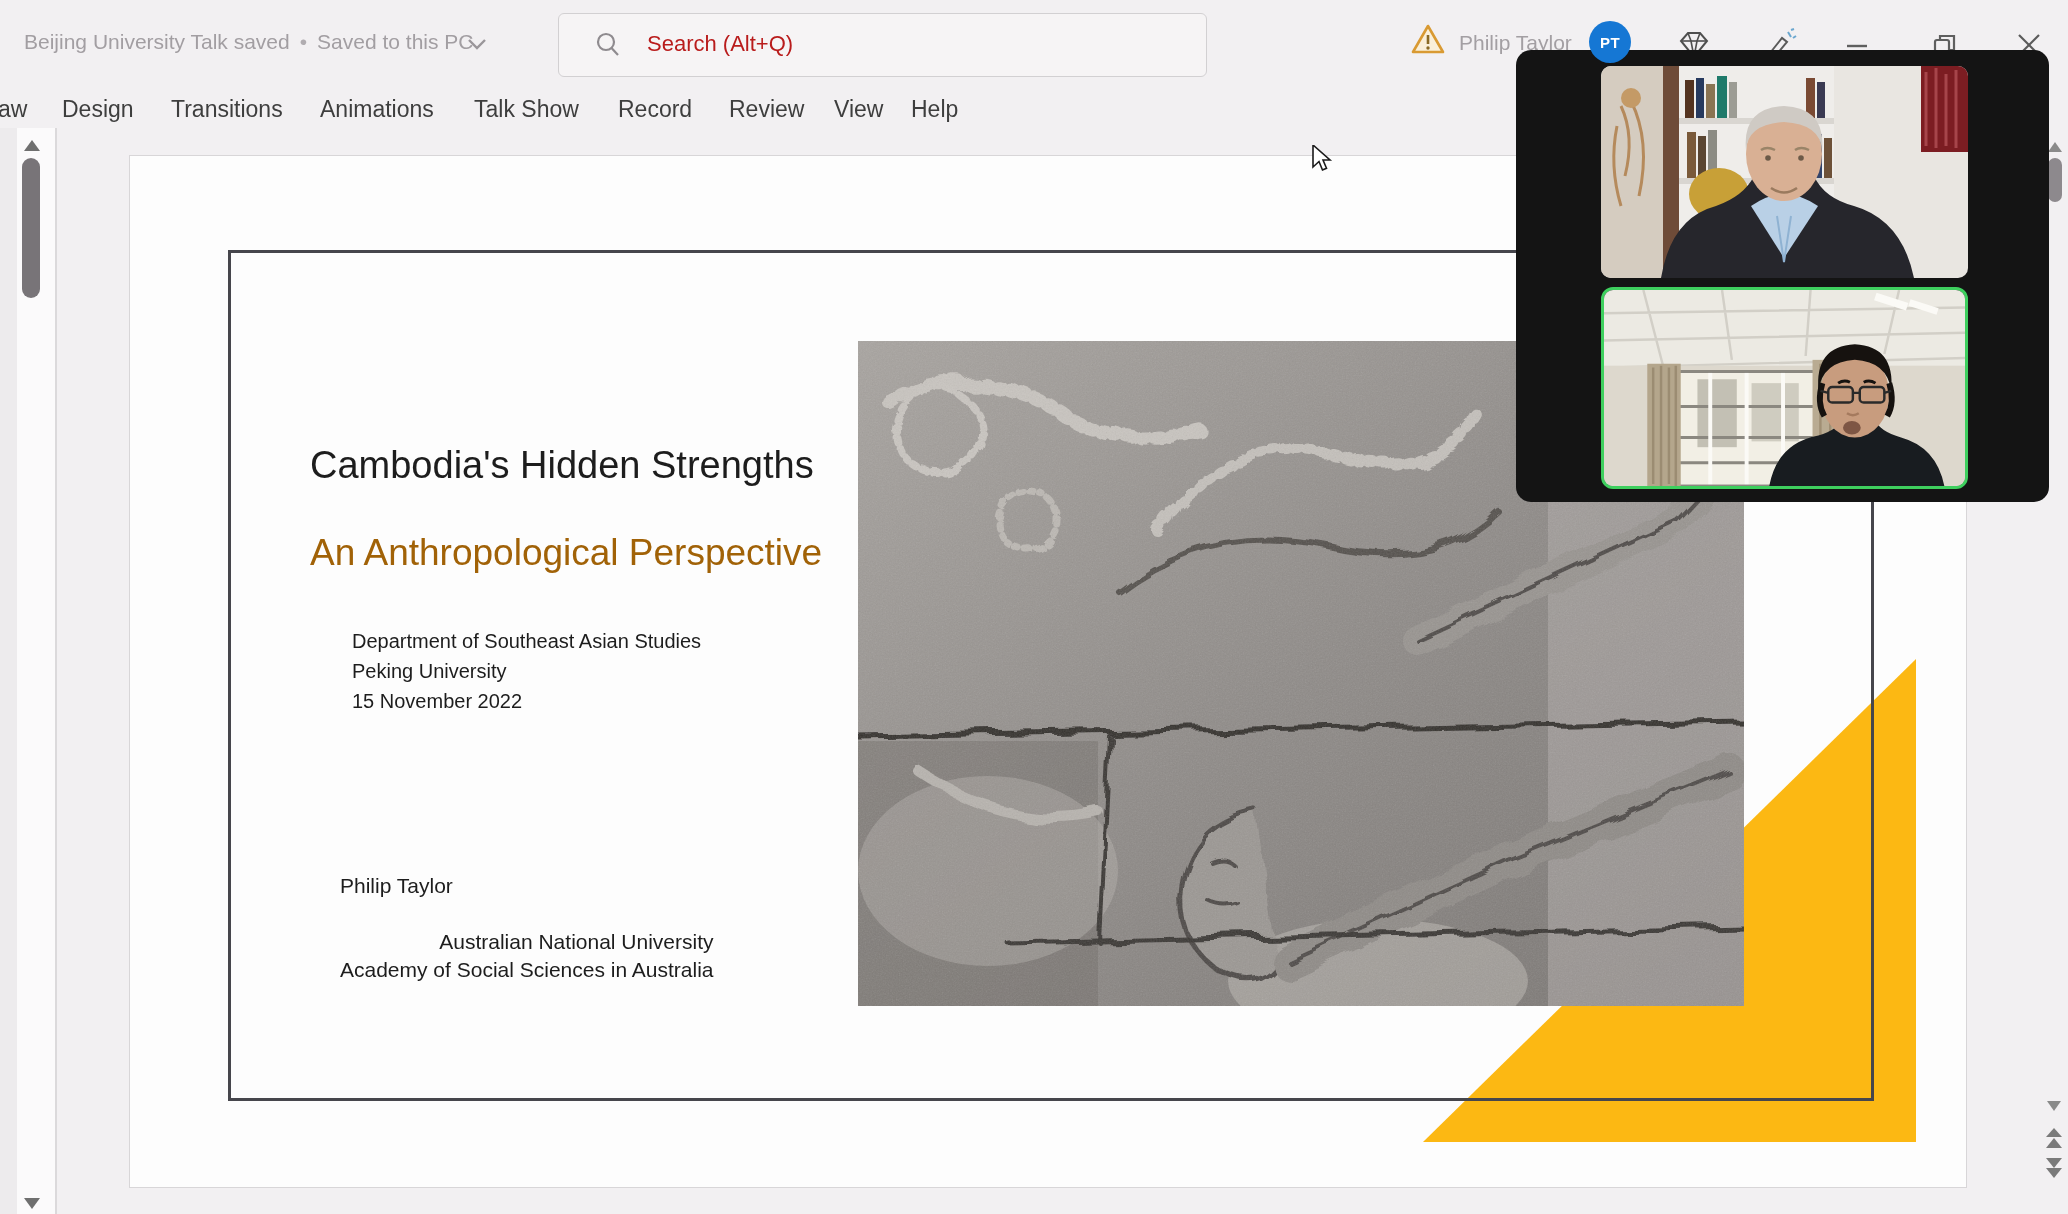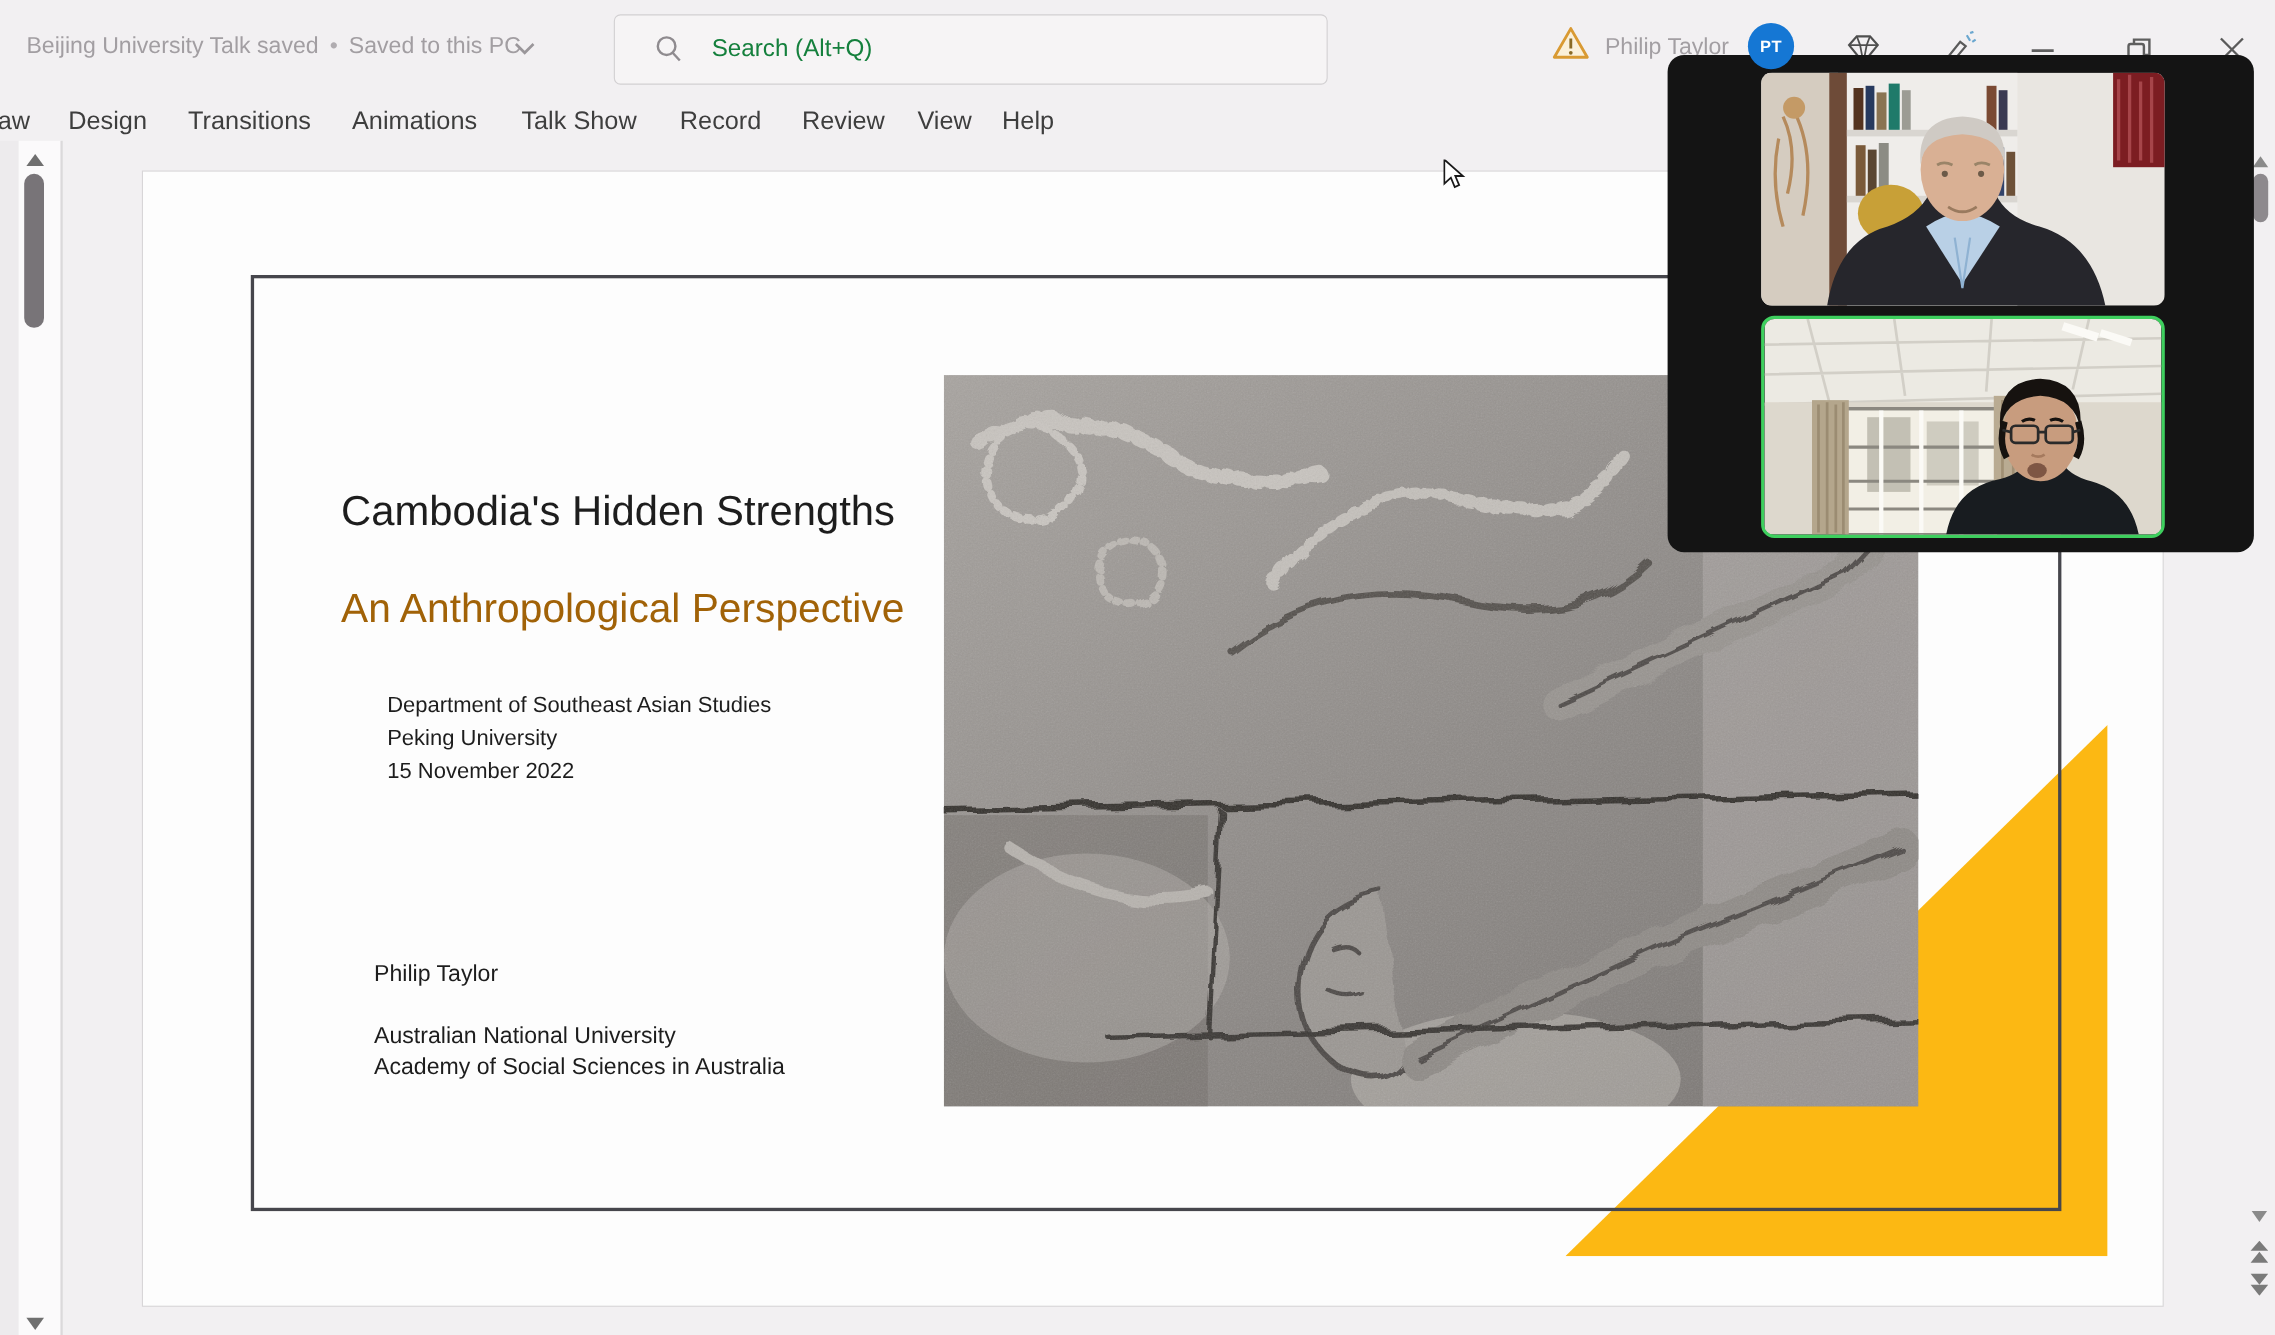--- a/index.html
+++ b/index.html
@@ -7,21 +7,21 @@
        font-family:"Liberation Sans",sans-serif;-webkit-font-smoothing:antialiased;}
   .screen{position:absolute;inset:0;width:2068px;height:1214px;background:#f2f0f2;}
 
   
   .titlebar{position:absolute;left:0;top:0;width:2068px;height:96px;background:#f2f0f2;padding-left:48px;}
   .doc-title{position:absolute;left:24px;top:30px;font-size:21px;color:#a29ea2;white-space:nowrap;}
   .doc-title .sep{margin:0 10px;color:#b0acb0;}
   .chev{position:absolute;left:466px;top:36px;}
   .searchbox{position:absolute;left:558px;top:13px;width:647px;height:62px;background:#f6f4f5;
              border:1.5px solid #d2d0d2;border-radius:6px;}
-  .searchbox .ph{position:absolute;left:88px;top:17px;font-size:22px;color:#15803d;}
+  .searchbox .ph{position:absolute;left:88px;top:17px;font-size:22px;color:#b91c1c;}
   .searchbox .mag{position:absolute;left:34px;top:16px;}
   .warn{position:absolute;left:1411px;top:23px;}
   .username{position:absolute;left:1459px;top:31px;font-size:21px;color:#a39fa3;white-space:nowrap;}
   .avatar{position:absolute;left:1589px;top:21px;width:42px;height:42px;border-radius:50%;
           background:#1577d4;color:#fff;font-size:15px;font-weight:bold;display:flex;
           align-items:center;justify-content:center;letter-spacing:.5px;z-index:30;}
   .tb-icon{position:absolute;top:28px;}
   .winctl{position:absolute;top:30px;}
 
   
@@ -39,21 +39,21 @@
   .slide{position:absolute;left:130px;top:156px;width:1836px;height:1031px;background:#fdfdfd;
          box-shadow:0 0 0 1px #d8d6d8;}
   .accent-tri{position:absolute;left:1293px;top:503px;z-index:1;}
   .frame{position:absolute;left:98px;top:94px;width:1640px;height:845px;
          border:3px solid #46464c;z-index:2;}
   .stone{position:absolute;left:728px;top:185px;width:886px;height:665px;z-index:3;}
   .t-title{position:absolute;left:180px;top:288px;font-size:38px;color:#1d1d1d;z-index:4;white-space:nowrap;}
   .t-sub{position:absolute;left:180px;top:376px;font-size:37px;color:#a16207;z-index:4;white-space:nowrap;}
   .t-inst{position:absolute;left:222px;top:470px;font-size:20px;line-height:30px;color:#1d1d1d;z-index:4;}
   .t-author{position:absolute;left:210px;top:718px;font-size:21px;color:#1d1d1d;z-index:4;}
-  .t-affil{position:absolute;left:210px;top:772px;font-size:21px;line-height:28px;color:#1d1d1d;z-index:4;}
+  .t-affil{position:absolute;left:210px;top:772px;font-size:21px;line-height:28px;color:#1d1d1d;z-index:4;text-align:right;}
 
   
   .rs{position:absolute;color:#8a8a8a;}
   .rthumb{position:absolute;left:2048px;top:158px;width:14px;height:44px;background:#8d898d;border-radius:7px;}
 
   
   .callwin{position:absolute;left:1516px;top:50px;width:533px;height:452px;background:#141414;
            border-radius:15px;z-index:20;}
   .vtile{position:absolute;left:85px;width:367px;border-radius:10px;overflow:hidden;background:#222;}
   .vtile.top{top:16px;height:212px;}

